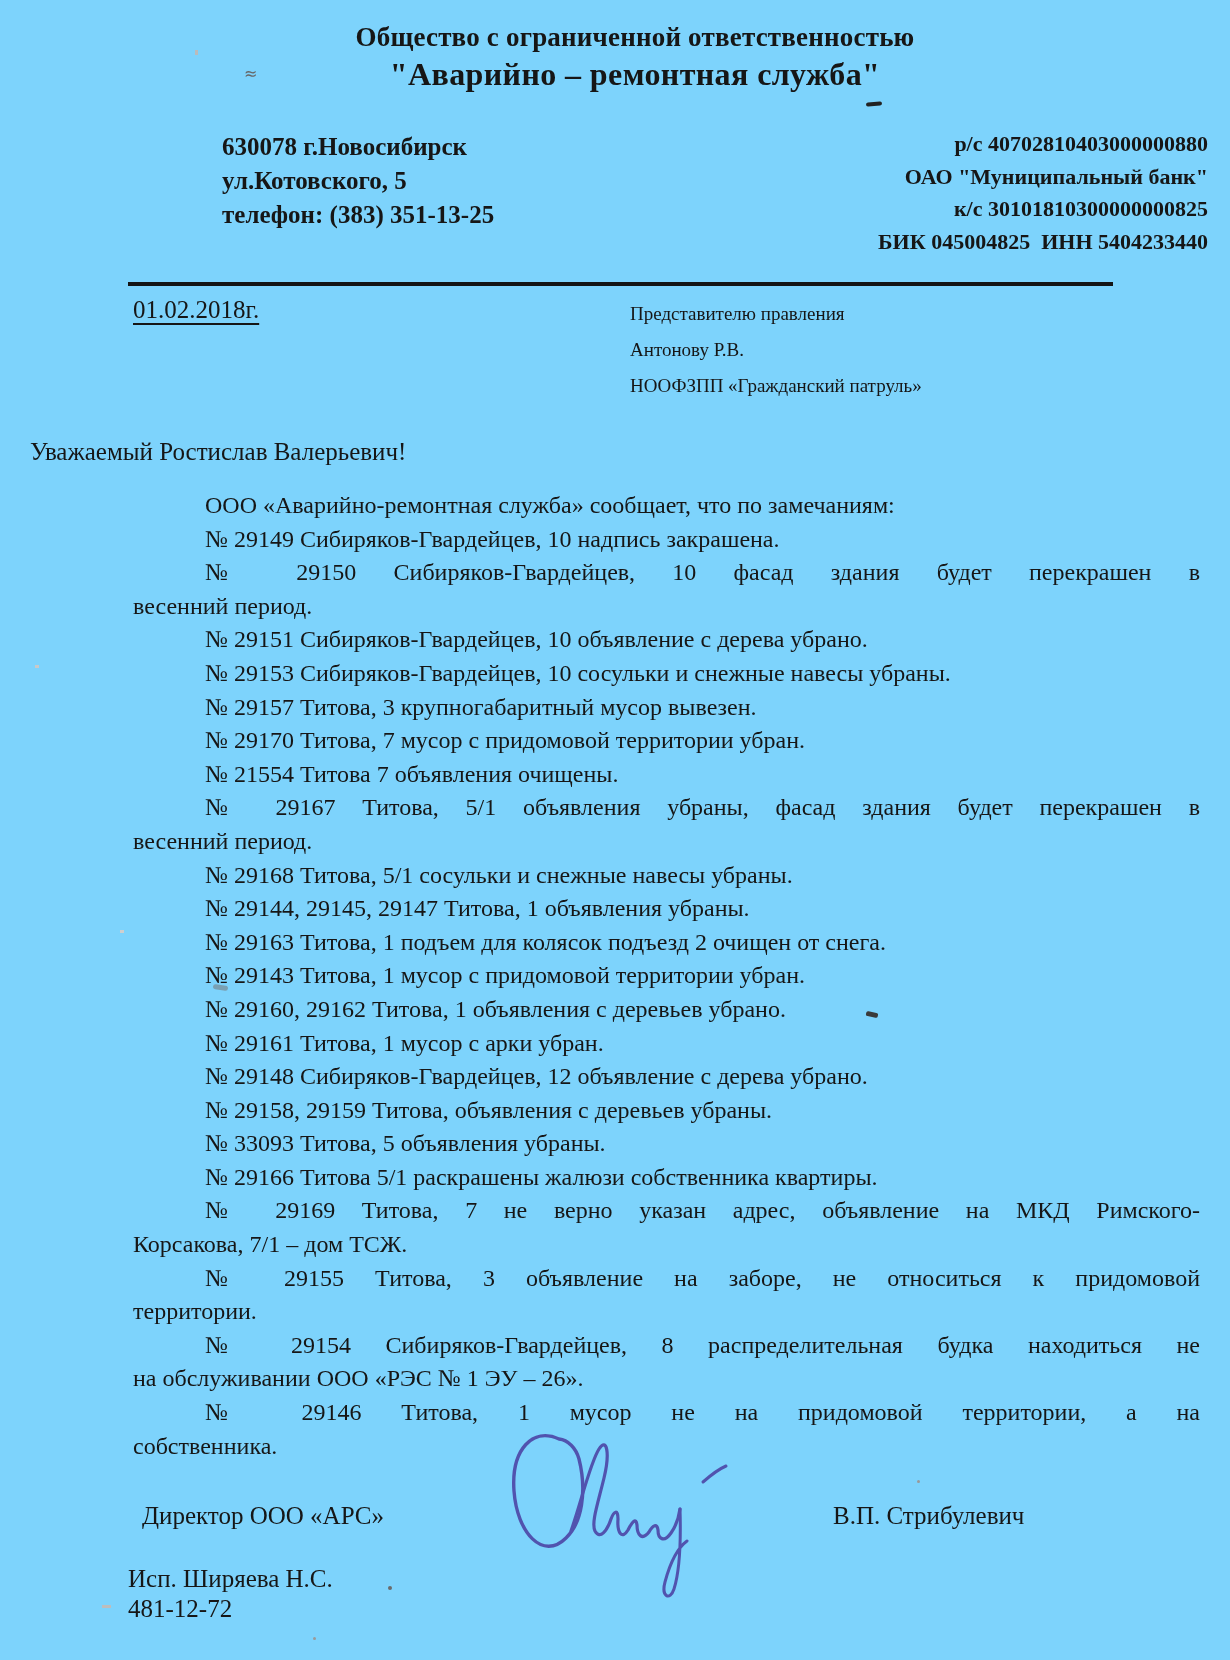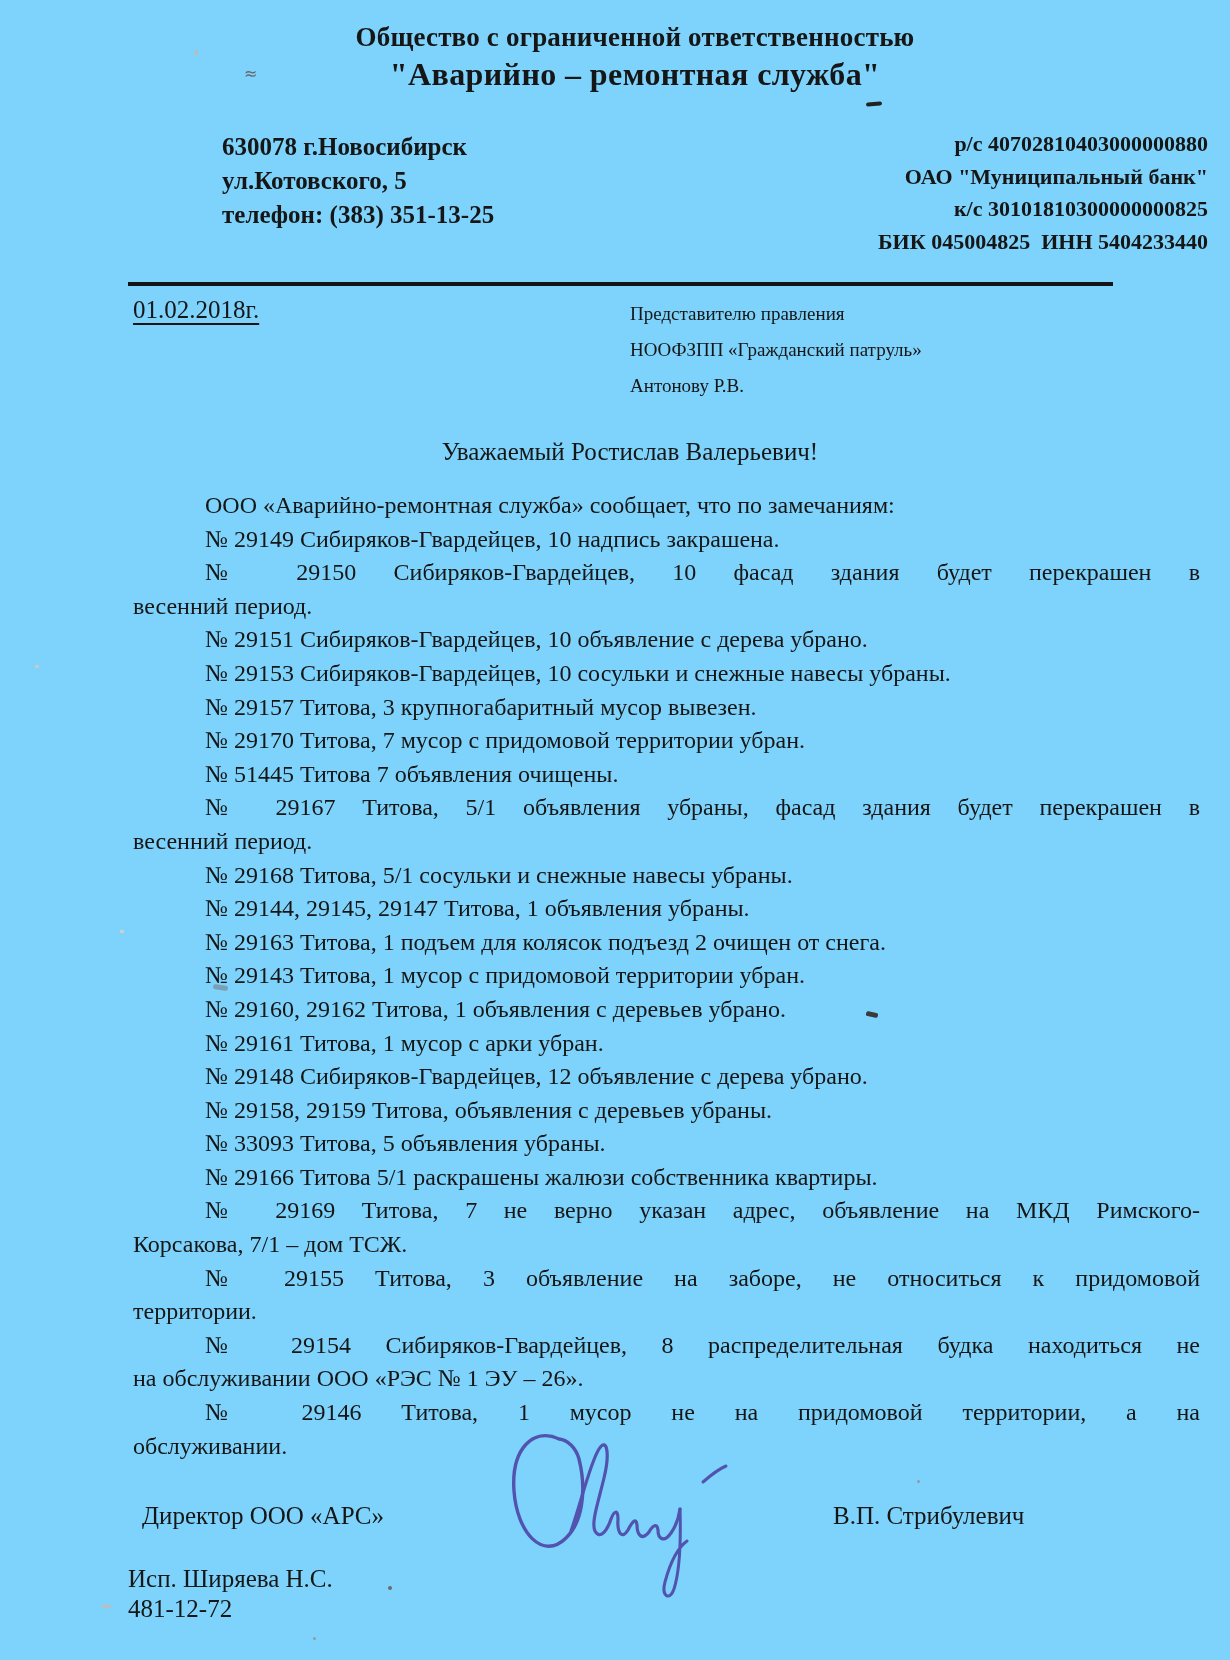--- a/index.html
+++ b/index.html
@@ -13,21 +13,21 @@
   
   .header-center{position:absolute;top:22px;left:0;width:100%;text-align:center;font-weight:bold;}
   .org-type{font-size:27px;letter-spacing:.2px;}
   .org-name{font-size:32px;margin-top:3px;letter-spacing:.4px;}
   .address-block{position:absolute;left:222px;top:130px;font-weight:bold;font-size:25px;line-height:34px;white-space:pre;}
   .bank-block{position:absolute;right:62px;top:128px;font-weight:bold;font-size:22px;line-height:32.5px;text-align:right;white-space:pre;}
   .rule{position:absolute;left:128px;top:282px;width:985px;height:4px;background:#141414;}
   
   .date{position:absolute;left:133px;top:296px;font-size:25px;text-decoration:underline;text-decoration-thickness:2px;text-underline-offset:5px;}
   .addressee-block{position:absolute;left:630px;top:296px;font-size:19px;line-height:36px;}
-  .salutation{position:absolute;left:30px;top:438px;width:1200px;text-align:center;font-size:25px;}
+  .salutation{position:absolute;left:30px;top:438px;width:1200px;text-align:left;font-size:25px;}
   
   .letter-body{position:absolute;left:133px;top:489px;width:1067px;font-size:24px;line-height:33.6px;}
   .bline{text-align:justify;text-align-last:justify;}
   .bline.first{text-indent:72px;}
   .bline.last{text-align-last:left;}
   
   .closing-role{position:absolute;left:142px;top:1502px;font-size:25px;}
   .closing-name{position:absolute;left:833px;top:1502px;font-size:25px;}
   .executor-block{position:absolute;left:128px;top:1564px;font-size:25px;line-height:30px;}
   .signature{position:absolute;left:495px;top:1383px;}
@@ -56,56 +56,56 @@
   </div>
 
   <div class="address-block" id="address-block"><div>630078 г.Новосибирск</div><div>ул.Котовского, 5</div><div>телефон: (383) 351-13-25</div></div>
   <div class="bank-block" id="bank-block"><div>р/с 40702810403000000880</div><div>ОАО "Муниципальный банк"</div><div>к/с 30101810300000000825</div><div>БИК 045004825  ИНН 5404233440</div></div>
 
   <div class="rule"></div>
 
   <div class="date">01.02.2018г.</div>
   <div class="addressee-block" id="addressee-block">
       <div>Представителю правления</div>
+      <div>Антонову Р.В.</div>
       <div>НООФЗПП «Гражданский патруль»</div>
-      <div>Антонову Р.В.</div>
     </div>
 
   <div class="salutation">Уважаемый Ростислав Валерьевич!</div>
 
   <div class="letter-body" id="letter-body">
       <div class="bline first last">ООО «Аварийно-ремонтная служба» сообщает, что по замечаниям:</div>
       <div class="bline first last">№ 29149 Сибиряков-Гвардейцев, 10 надпись закрашена.</div>
       <div class="bline first">№ 29150 Сибиряков-Гвардейцев, 10 фасад здания будет перекрашен в</div>
       <div class="bline last">весенний период.</div>
       <div class="bline first last">№ 29151 Сибиряков-Гвардейцев, 10 объявление с дерева убрано.</div>
       <div class="bline first last">№ 29153 Сибиряков-Гвардейцев, 10 сосульки и снежные навесы убраны.</div>
       <div class="bline first last">№ 29157 Титова, 3 крупногабаритный мусор вывезен.</div>
       <div class="bline first last">№ 29170 Титова, 7 мусор с придомовой территории убран.</div>
-      <div class="bline first last">№ 51445 Титова 7 объявления очищены.</div>
+      <div class="bline first last">№ 21554 Титова 7 объявления очищены.</div>
       <div class="bline first">№ 29167 Титова, 5/1 объявления убраны, фасад здания будет перекрашен в</div>
       <div class="bline last">весенний период.</div>
       <div class="bline first last">№ 29168 Титова, 5/1 сосульки и снежные навесы убраны.</div>
       <div class="bline first last">№ 29144, 29145, 29147 Титова, 1 объявления убраны.</div>
       <div class="bline first last">№ 29163 Титова, 1 подъем для колясок подъезд 2 очищен от снега.</div>
       <div class="bline first last">№ 29143 Титова, 1 мусор с придомовой территории убран.</div>
       <div class="bline first last">№ 29160, 29162 Титова, 1 объявления с деревьев убрано.</div>
       <div class="bline first last">№ 29161 Титова, 1 мусор с арки убран.</div>
       <div class="bline first last">№ 29148 Сибиряков-Гвардейцев, 12 объявление с дерева убрано.</div>
       <div class="bline first last">№ 29158, 29159 Титова, объявления с деревьев убраны.</div>
       <div class="bline first last">№ 33093 Титова, 5 объявления убраны.</div>
       <div class="bline first last">№ 29166 Титова 5/1 раскрашены жалюзи собственника квартиры.</div>
       <div class="bline first">№ 29169 Титова, 7 не верно указан адрес, объявление на МКД Римского-</div>
       <div class="bline last">Корсакова, 7/1 – дом ТСЖ.</div>
       <div class="bline first">№ 29155 Титова, 3 объявление на заборе, не относиться к придомовой</div>
       <div class="bline last">территории.</div>
       <div class="bline first">№ 29154 Сибиряков-Гвардейцев, 8 распределительная будка находиться не</div>
       <div class="bline last">на обслуживании ООО «РЭС № 1 ЭУ – 26».</div>
       <div class="bline first">№ 29146 Титова, 1 мусор не на придомовой территории, а на</div>
-      <div class="bline last">обслуживании.</div>
+      <div class="bline last">собственника.</div>
     </div>
 
   <div class="closing-role">Директор ООО «АРС»</div>
   <div class="closing-name">В.П. Стрибулевич</div>
   <div class="executor-block" id="executor-block">
       <div>Исп. Ширяева Н.С.</div>
       <div>481-12-72</div>
     </div>
 
   <svg class="signature" width="250" height="235" viewBox="0 0 250 235" fill="none">

